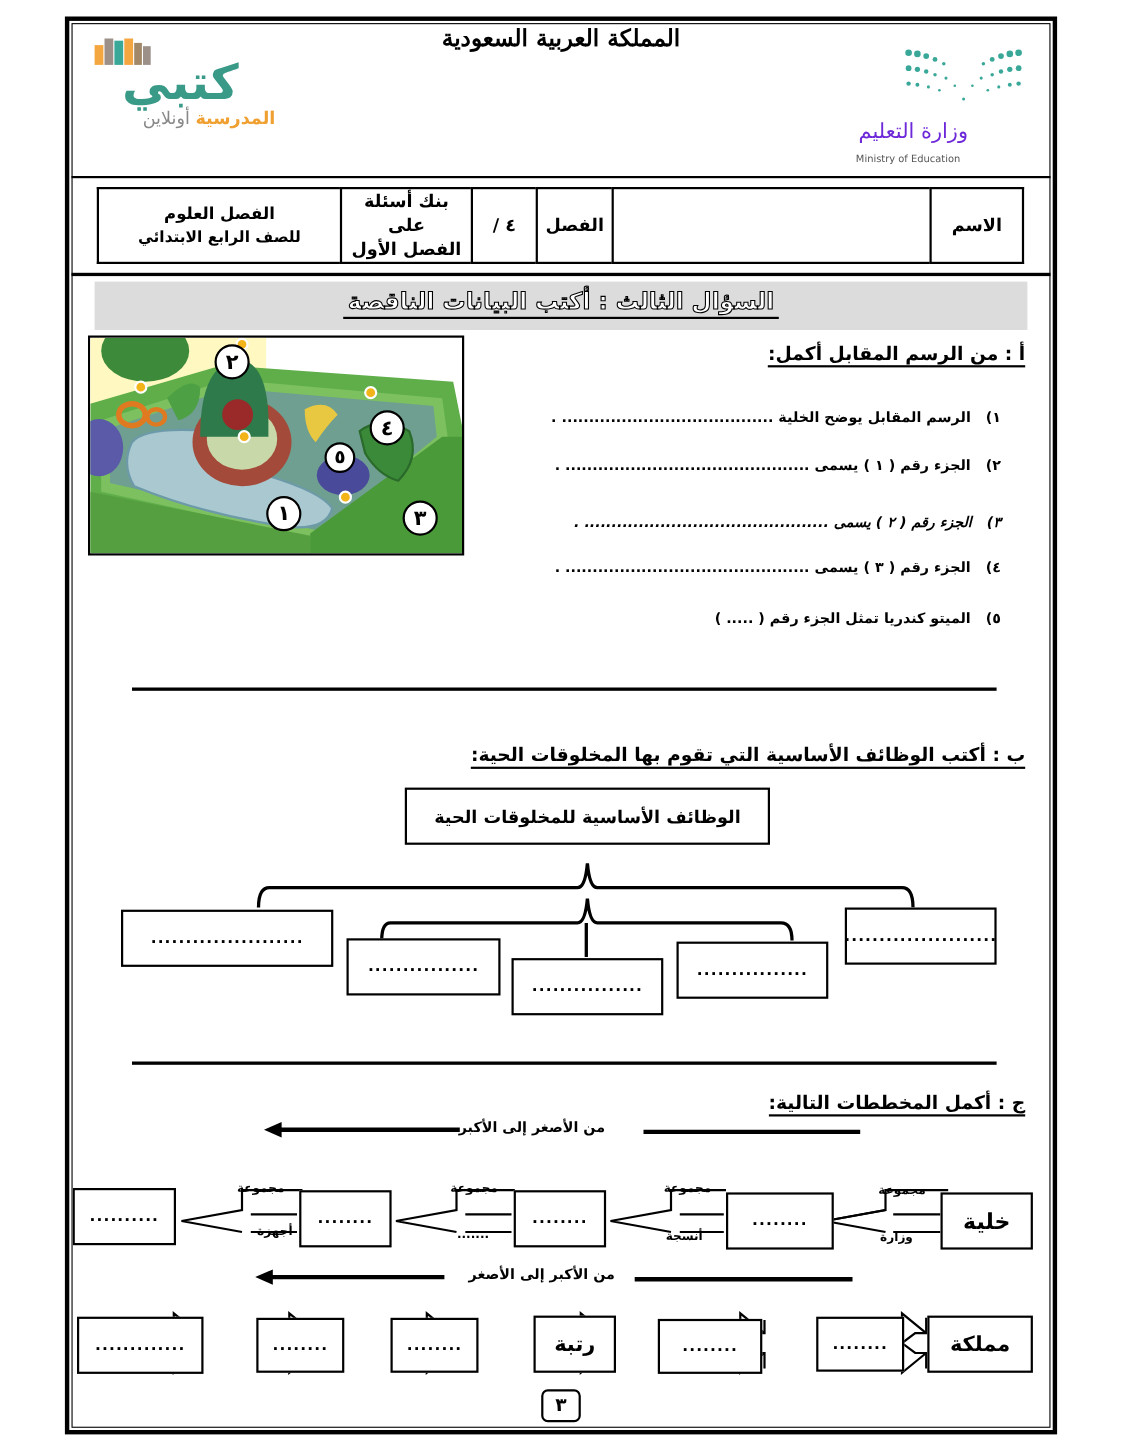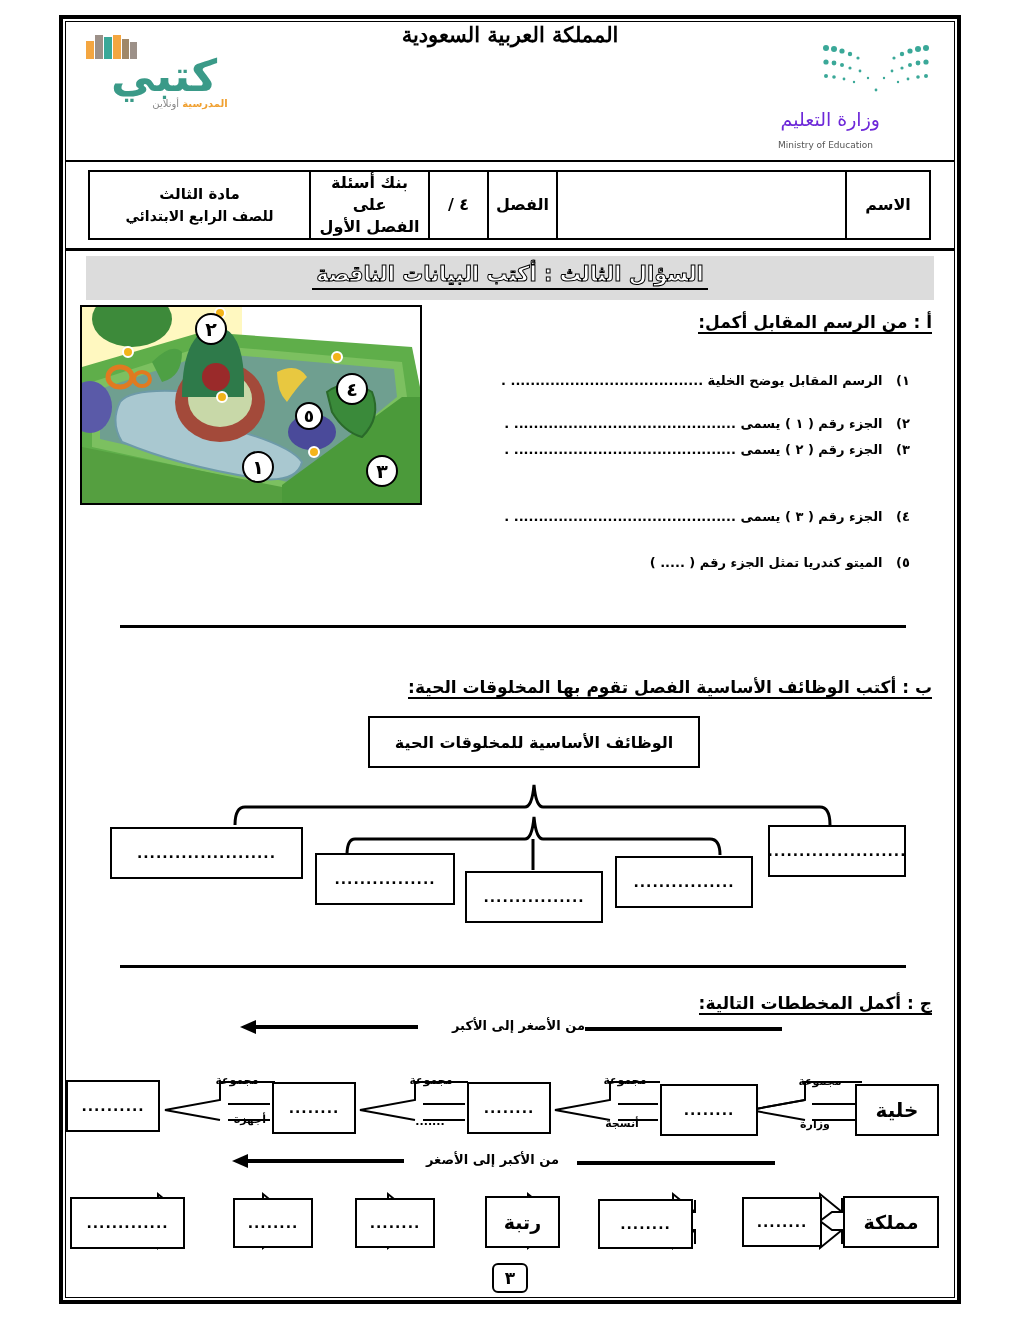--- a/index.html
+++ b/index.html
@@ -7,21 +7,21 @@
   .abs { position:absolute; }
   .outer-frame { left:59px; top:15px; width:902px; height:1289px; border:4px solid #000; box-sizing:border-box; }
   .inner-frame { left:65px; top:21px; width:890px; height:1277px; border:1px solid #000; box-sizing:border-box; }
   .hline { background:#000; }
 
   
   .kingdom-title { left:380px; top:22px; width:260px; height:50px; font-family:"DejaVu Serif", serif; font-size:21px; font-weight:bold; text-align:center; direction:rtl; letter-spacing:-1px; }
   .moe-text-ar { left:770px; top:108px; width:110px; font-size:19px; color:#6d28d9; direction:rtl; text-align:right; }
   .moe-text-en { left:768px; top:140px; width:115px; font-size:9px; color:#555; text-align:center; }
   .kotobi-word { left:84px; top:52px; width:160px; font-size:44px; font-weight:bold; color:#3a9a88; text-align:center; direction:rtl; line-height:48px; }
-  .kotobi-sub { left:120px; top:98px; width:140px; font-size:10px; direction:rtl; text-align:center; }
+  .kotobi-sub { left:120px; top:98px; width:140px; font-size:16px; direction:rtl; text-align:center; }
   .kotobi-sub .orange { color:#f0a030; font-weight:bold; }
   .kotobi-sub .grey { color:#888; }
 
   
   table.info { position:absolute; left:88px; top:170px; width:843px; height:66px; border-collapse:collapse; direction:rtl; }
   table.info td { border:2px solid #000; text-align:center; font-weight:bold; font-size:16px; line-height:22px; padding:0 6px; }
 
   
   .banner { left:86px; top:256px; width:848px; height:44px; background:#dcdcdc; }
   .banner-title { left:86px; top:262px; width:848px; text-align:center; font-size:21px; direction:rtl; }
@@ -112,21 +112,21 @@
       <tr>
     <td style="width:70px">الاسم</td>
     <td style="width:275px"></td>
     <td style="width:55px">الفصل</td>
     <td style="width:45px">٤ /</td>
     <td style="width:105px">
       <div>بنك أسئلة على</div>
       <div>الفصل الأول</div>
     </td>
     <td style="font-size:15px;">
-      <div>مادة الثالث</div>
+      <div>الفصل العلوم</div>
       <div style="font-size:14px;">للصف الرابع الابتدائي</div>
     </td>
   </tr>
 </tbody>
   </table>
 
 <div class="abs hline" style="left:65px;top:248px;width:890px;height:3px;"></div>
 
 <div class="abs banner"></div>
 <div class="abs banner-title"><span>السؤال الثالث : أكتب البيانات الناقصة</span></div>
@@ -181,37 +181,37 @@
 
 <div>
   <div class="abs q-line" style="left:440px;top:373px;width:470px;">
     <span>١)</span>&nbsp;&nbsp;
     <span>الرسم المقابل يوضح الخلية ....................................... .</span>
   </div>
   <div class="abs q-line" style="left:440px;top:416px;width:470px;">
     <span>٢)</span>&nbsp;&nbsp;
     <span>الجزء رقم ( ١ ) يسمى ............................................. .</span>
   </div>
-  <div class="abs q-line" style="left:440px;top:442px;width:470px;">
+  <div class="abs q-line" style="left:440px;top:468px;width:470px;font-style:italic;">
     <span>٣)</span>&nbsp;&nbsp;
     <span>الجزء رقم ( ٢ ) يسمى ............................................. .</span>
   </div>
   <div class="abs q-line" style="left:440px;top:509px;width:470px;">
     <span>٤)</span>&nbsp;&nbsp;
     <span>الجزء رقم ( ٣ ) يسمى ............................................. .</span>
   </div>
   <div class="abs q-line" style="left:440px;top:555px;width:470px;">
     <span>٥)</span>&nbsp;&nbsp;
     <span>الميتو كندريا تمثل الجزء رقم ( ..... )</span>
   </div>
 </div>
 
 <div class="abs hline" style="left:120px;top:625px;width:786px;height:3px;"></div>
 
-<div class="abs section-head" style="left:400px;top:677px;width:532px;"><span>ب : أكتب الوظائف الأساسية الفصل تقوم بها المخلوقات الحية:</span></div>
+<div class="abs section-head" style="left:400px;top:677px;width:532px;"><span>ب : أكتب الوظائف الأساسية التي تقوم بها المخلوقات الحية:</span></div>
 
 <div class="box root-box" style="left:368px;top:716px;width:332px;height:52px;">الوظائف الأساسية للمخلوقات الحية</div>
 
 <svg class="abs" style="left:220px;top:775px;" width="640" height="95">
   <g fill="none" stroke="#000" stroke-width="3">
     <path d="M15,50 Q15,32 25,32 L305,32 Q312,32 314,10 Q316,32 323,32 L600,32 Q610,32 610,50"></path>
     <path d="M127,80 Q127,64 135,64 L305,64 Q312,64 314,42 Q316,64 323,64 L490,64 Q500,64 500,80"></path>
     <line x1="313" y1="64" x2="313" y2="95"></line>
   </g>
 </svg>
@@ -224,21 +224,21 @@
 
 <div class="abs hline" style="left:120px;top:965px;width:786px;height:3px;"></div>
 
 <div class="abs section-head" style="left:600px;top:993px;width:332px;"><span>ج : أكمل المخططات التالية:</span></div>
 
 <svg class="abs" style="left:240px;top:1018px;" width="545" height="18">
   <line x1="12" y1="9" x2="178" y2="9" stroke="#000" stroke-width="4"></line>
   <polygon points="0,9 16,2 16,16" fill="#000"></polygon>
   <line x1="345" y1="11" x2="542" y2="11" stroke="#000" stroke-width="4"></line>
 </svg>
-<div class="abs arrow-label" style="left:436px;top:1018px;width:165px;text-align:center;">من الأصغر إلى الأكبر</div>
+<div class="abs arrow-label" style="left:401px;top:1018px;width:165px;text-align:center;">من الأصغر إلى الأكبر</div>
 
 <svg class="abs" style="left:60px;top:1070px;" width="890" height="70">
   <g fill="none" stroke="#000" stroke-width="2">
 
     <polyline points="802,12 745,12 745,30 690,40 745,50"></polyline>
     <line x1="745" y1="50" x2="745" y2="50"></line>
     <polyline points="690,40 745,30"></polyline>
     <line x1="752" y1="34" x2="795" y2="34"></line>
     <line x1="752" y1="50" x2="795" y2="50"></line>
 

